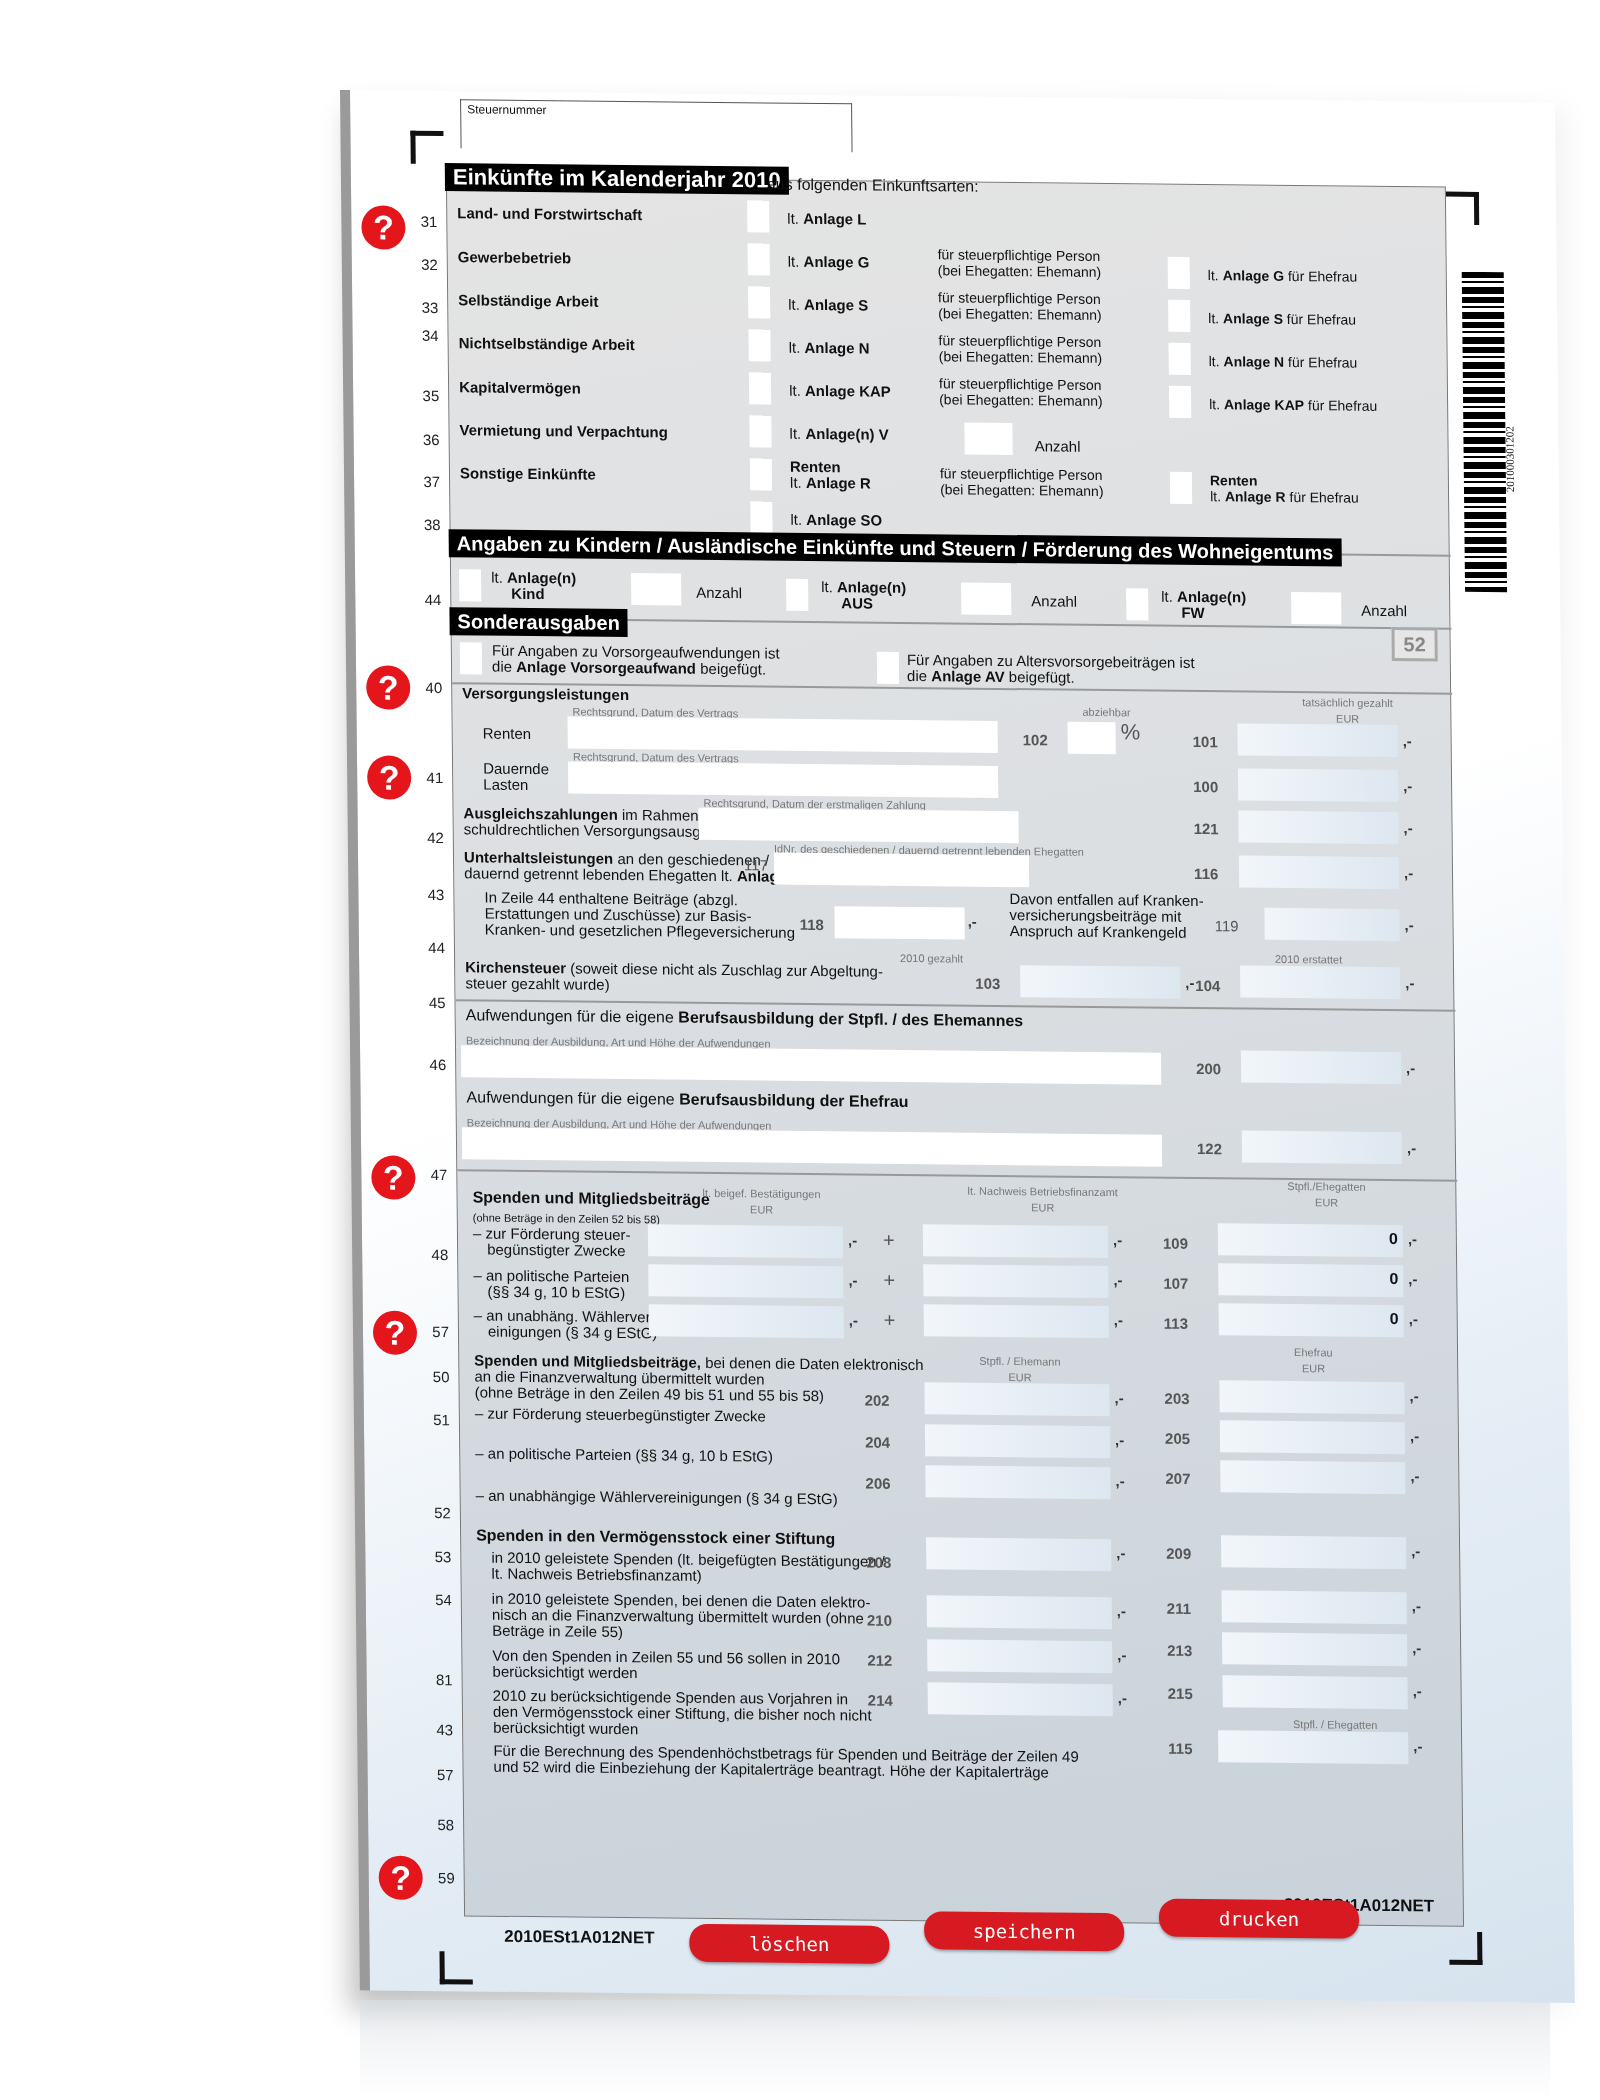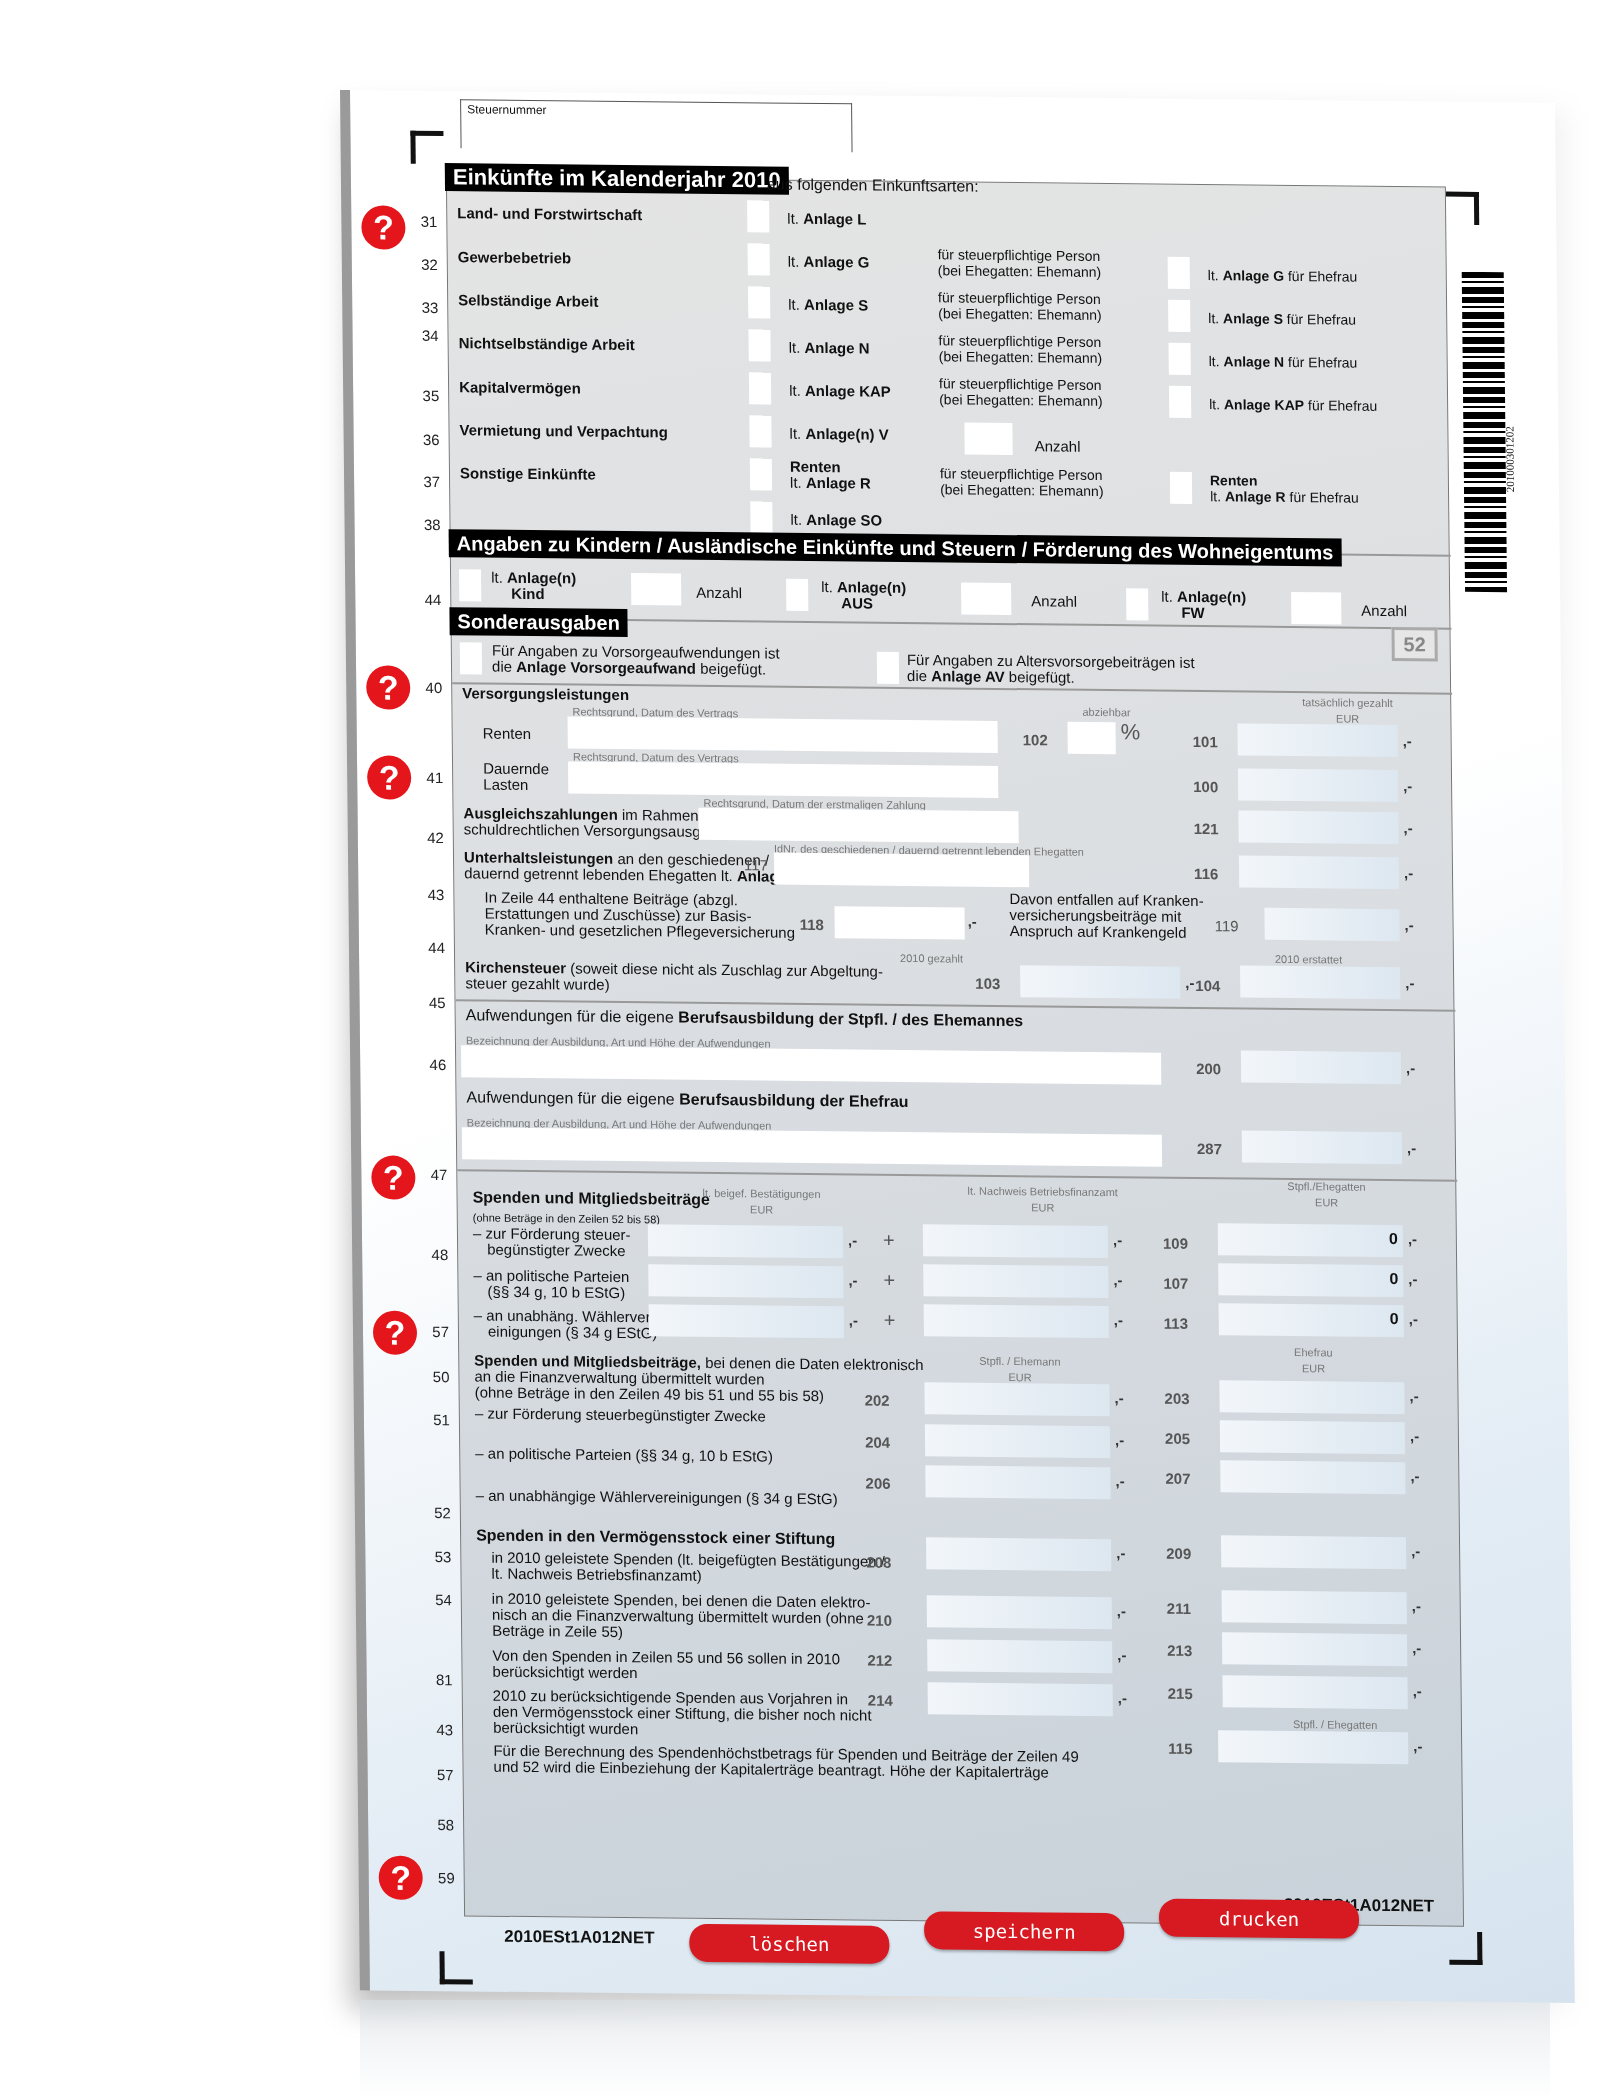--- a/index.html
+++ b/index.html
@@ -301,21 +301,21 @@
     <div class="lbl" style="left:10px;top:830px;font-size:16px"><span>Aufwendungen für die eigene</span> <b>Berufsausbildung der Stpfl. / des Ehemannes</b></div>
     <div class="lbl small" style="left:10px;top:855px">Bezeichnung der Ausbildung, Art und Höhe der Aufwendungen</div>
     <div class="box" style="left:5px;top:868px;width:700px;"></div>
     <div class="code" style="left:740px;top:875px">200</div>
     <div class="box blue" style="left:785px;top:865px;width:160px;"></div>
     <div class="suffix" style="left:950px;top:872px">,-</div>
 
     <div class="lbl" style="left:10px;top:912px;font-size:16px"><span>Aufwendungen für die eigene</span> <b>Berufsausbildung der Ehefrau</b></div>
     <div class="lbl small" style="left:10px;top:937px">Bezeichnung der Ausbildung, Art und Höhe der Aufwendungen</div>
     <div class="box" style="left:5px;top:950px;width:700px;"></div>
-    <div class="code" style="left:740px;top:955px">287</div>
+    <div class="code" style="left:740px;top:955px">122</div>
     <div class="box blue" style="left:785px;top:945px;width:160px;"></div>
     <div class="suffix" style="left:950px;top:952px">,-</div>
 
     <div class="divider" style="top:992px"></div>
     <div class="lbl bold" style="left:15px;top:1012px;font-size:16px">Spenden und Mitgliedsbeiträge</div>
     <div class="lbl" style="left:15px;top:1032px;font-size:11px">(ohne Beträge in den Zeilen 52 bis 58)</div>
     <div class="lbl small" style="left:245px;top:1005px;text-align:center">
         <div>lt. beigef. Bestätigungen</div>
         <div>EUR</div>
       </div>

